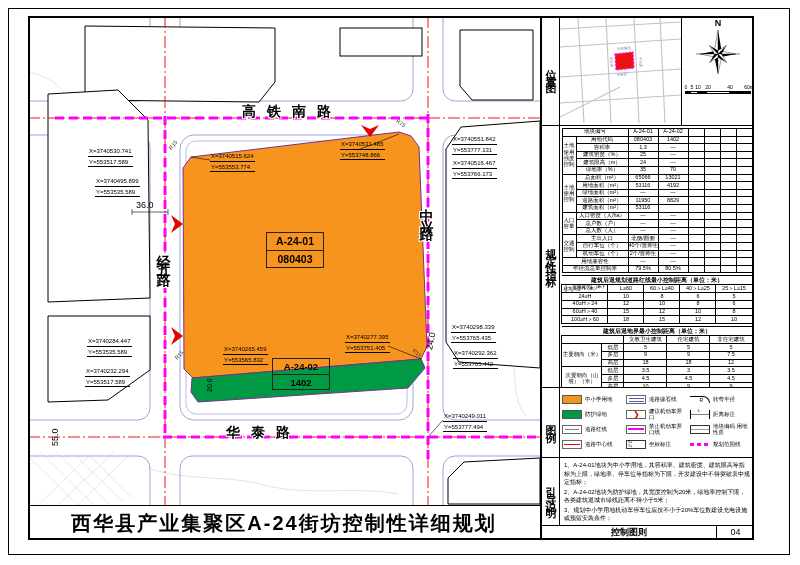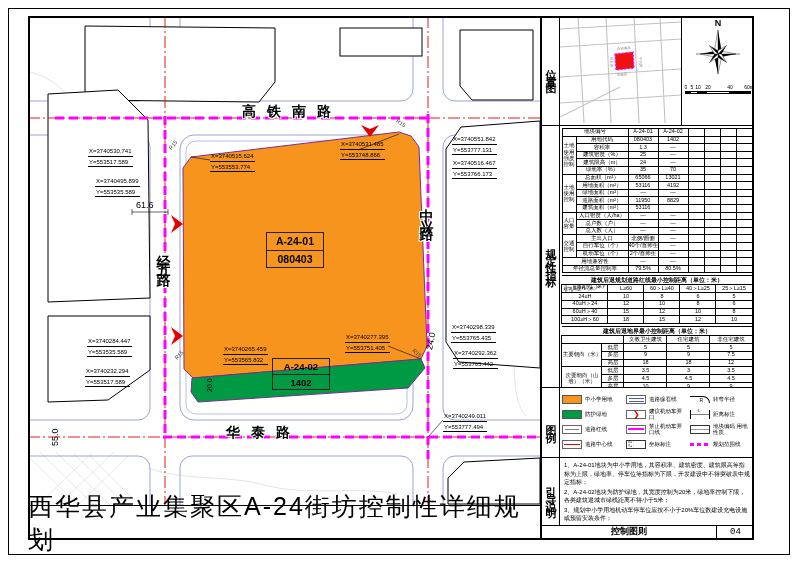--- a/index.html
+++ b/index.html
@@ -23,35 +23,35 @@
 .dim.small { font-size:7px; }
 .rot-90 { transform:rotate(-90deg); transform-origin:left top; }
 .radius-label { position:absolute; font-size:5.5px; color:#333; z-index:6; }
 .parcel-box { position:absolute; width:58px; border:1.5px solid #222; text-align:center;
   font-weight:bold; z-index:7; background:transparent; }
 .pb-row { height:17px; line-height:17px; font-size:10.5px; }
 .pb-row + .pb-row { border-top:1.5px solid #222; }
 .parcel-box.small .pb-row { height:15px; line-height:15px; font-size:9.5px; }
 .title-area { position:absolute; left:28px; top:505px; width:512px; height:35px;
   border-top:1.5px solid #000; display:flex; align-items:center; justify-content:center; background:#fff; z-index:8; }
-.page-title { font-size:25px; font-weight:normal; letter-spacing:2px; }
+.page-title { font-size:20px; font-weight:bold; letter-spacing:2px; }
 
 
 .sidebar { position:absolute; left:540px; top:16px; width:214px; height:524px;
   border-left:2px solid #000; display:flex; flex-direction:column; background:#fff; z-index:9; }
 .section { display:flex; border-bottom:1px solid #000; overflow:hidden; }
 .section-label { width:18px; border-right:1px solid #000; display:flex; align-items:center;
   justify-content:center; writing-mode:vertical-lr; text-orientation:upright;
   font-size:11px; font-weight:bold; letter-spacing:7px; flex:none; }
 .section-content { flex:1; position:relative; overflow:hidden; }
 .sec-location { height:110px; }
 .sec-indicators { height:262px; }
 .sec-legend { height:70px; }
 .sec-notes { height:68px; }
-.sec-footer { height:13px; border-bottom:none; display:flex;font-family:Liberation Mono, monospace; }
+.sec-footer { height:13px; border-bottom:none; display:flex; }
 .footer-title { flex:1; text-align:center; font-size:9px; font-weight:bold; line-height:12px; }
 .footer-num { width:38px; border-left:1px solid #000; text-align:center; font-size:9px; line-height:12px; }
 
 
 .loc-wrap { display:flex; height:100%; }
 .loc-map { width:122px; border-right:1px solid #000; position:relative; flex:none; }
 .loc-compass { flex:1; display:flex; flex-direction:column; align-items:center; justify-content:flex-start; padding-top:3px; }
 .north-label { font-size:9px; font-weight:bold; line-height:1; }
 .scalebar { position:relative; width:66px; height:12px; margin-top:4px; }
 .scalebar .tick { position:absolute; top:0; font-size:5px; transform:translateX(-50%); }
@@ -193,21 +193,21 @@
 
     <div class="parcel-box" style="left:238px;top:216px">
       <div class="pb-row">A-24-01</div>
       <div class="pb-row">080403</div>
     </div>
     <div class="parcel-box small" style="left:244px;top:342px">
       <div class="pb-row">A-24-02</div>
       <div class="pb-row">1402</div>
     </div>
 
-    <div class="dim" style="left:108px;top:184px">61.6</div>
+    <div class="dim" style="left:108px;top:184px">36.0</div>
     <div class="dim rot-90" style="left:22px;top:430px">55.0</div>
     <div class="dim small rot-90" style="left:178px;top:376px">20.0</div>
     <div class="dim" style="left:394px;top:320px;transform:rotate(-78deg)">24.0</div>
 
     <div class="radius-label" style="left:140px;top:126px;transform:rotate(-50deg)">R15</div>
     <div class="radius-label" style="left:368px;top:104px;transform:rotate(35deg)">R15</div>
     <div class="radius-label" style="left:146px;top:336px;transform:rotate(-45deg)">R15</div>
     <div class="radius-label" style="left:384px;top:334px;transform:rotate(40deg)">R15</div>
 
     <div class="coord" style="left:60px;top:132px">

